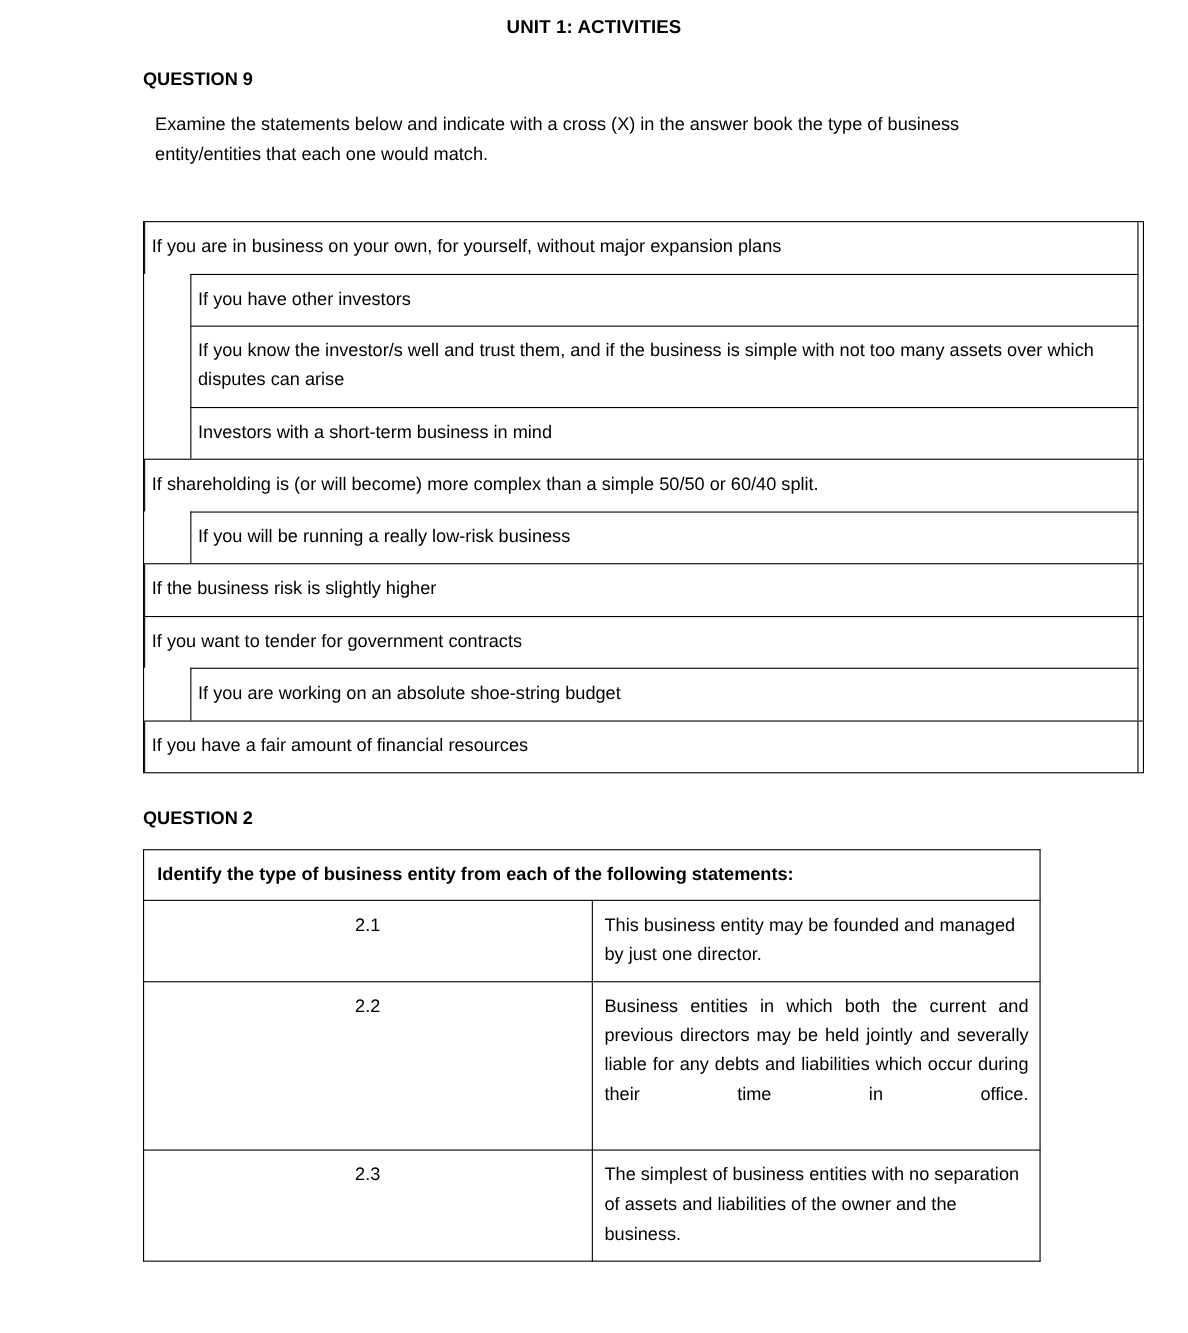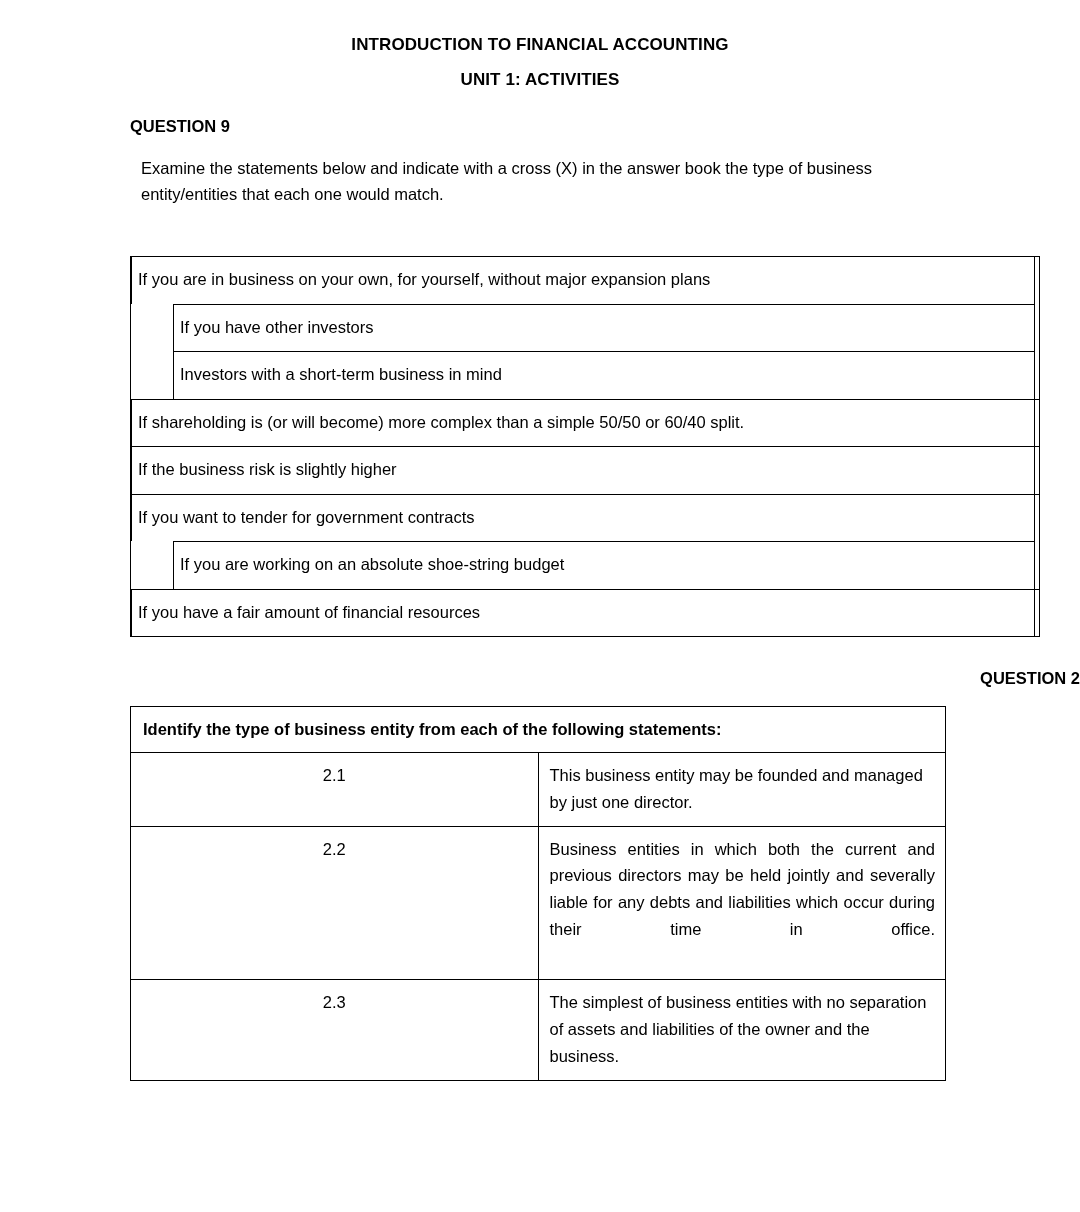--- a/index.html
+++ b/index.html
@@ -120,50 +120,55 @@
     padding-left: 2px;
     padding-right: 2px;
   }
   #table2 .t2-stmt { padding-left: 11px; padding-right: 10px; margin-left: 28px; }
   #table2 .justify { text-align: justify; text-justify: inter-word; }
   #table2 .justify::after {
     content: "";
     display: inline-block;
     width: 100%;
   }
-  #q2-heading { padding-top: 32px; text-align: right; }
+  #q2-heading { padding-top: 32px; }
 </style>
 </head>
 <body>
 
 <div class="page">
 
-  <h1 class="doc-title">INTRODUCTION TO FINANCIAL ACCOUNTING</h1>
 
   <h2 class="doc-subtitle">UNIT 1: ACTIVITIES</h2>
 
   <h3 class="question-heading" id="q1-heading">QUESTION 9</h3>
 
   <p class="intro-para">Examine the statements below and indicate with a cross (X) in the answer book the type of business entity/entities that each one would match.</p>
 
   <div id="table1-wrap">
       <div class="t1-group">
         <div class="t1-row">
           <span class="t1-text">If you are in business on your own, for yourself, without major expansion plans</span>
         </div>
         <div class="t1-row">
           <span class="t1-text">If you have other investors</span>
         </div>
         <div class="t1-row">
+          <span class="t1-text">If you know the investor/s well and trust them, and if the business is simple with not too many assets over which disputes can arise</span>
+        </div>
+        <div class="t1-row">
           <span class="t1-text">Investors with a short-term business in mind</span>
         </div>
       </div>
       <div class="t1-group">
         <div class="t1-row">
           <span class="t1-text">If shareholding is (or will become) more complex than a simple 50/50 or 60/40 split.</span>
+        </div>
+        <div class="t1-row">
+          <span class="t1-text">If you will be running a really low-risk business</span>
         </div>
       </div>
       <div class="t1-group">
         <div class="t1-row">
           <span class="t1-text">If the business risk is slightly higher</span>
         </div>
       </div>
       <div class="t1-group">
         <div class="t1-row">
           <span class="t1-text">If you want to tender for government contracts</span>

